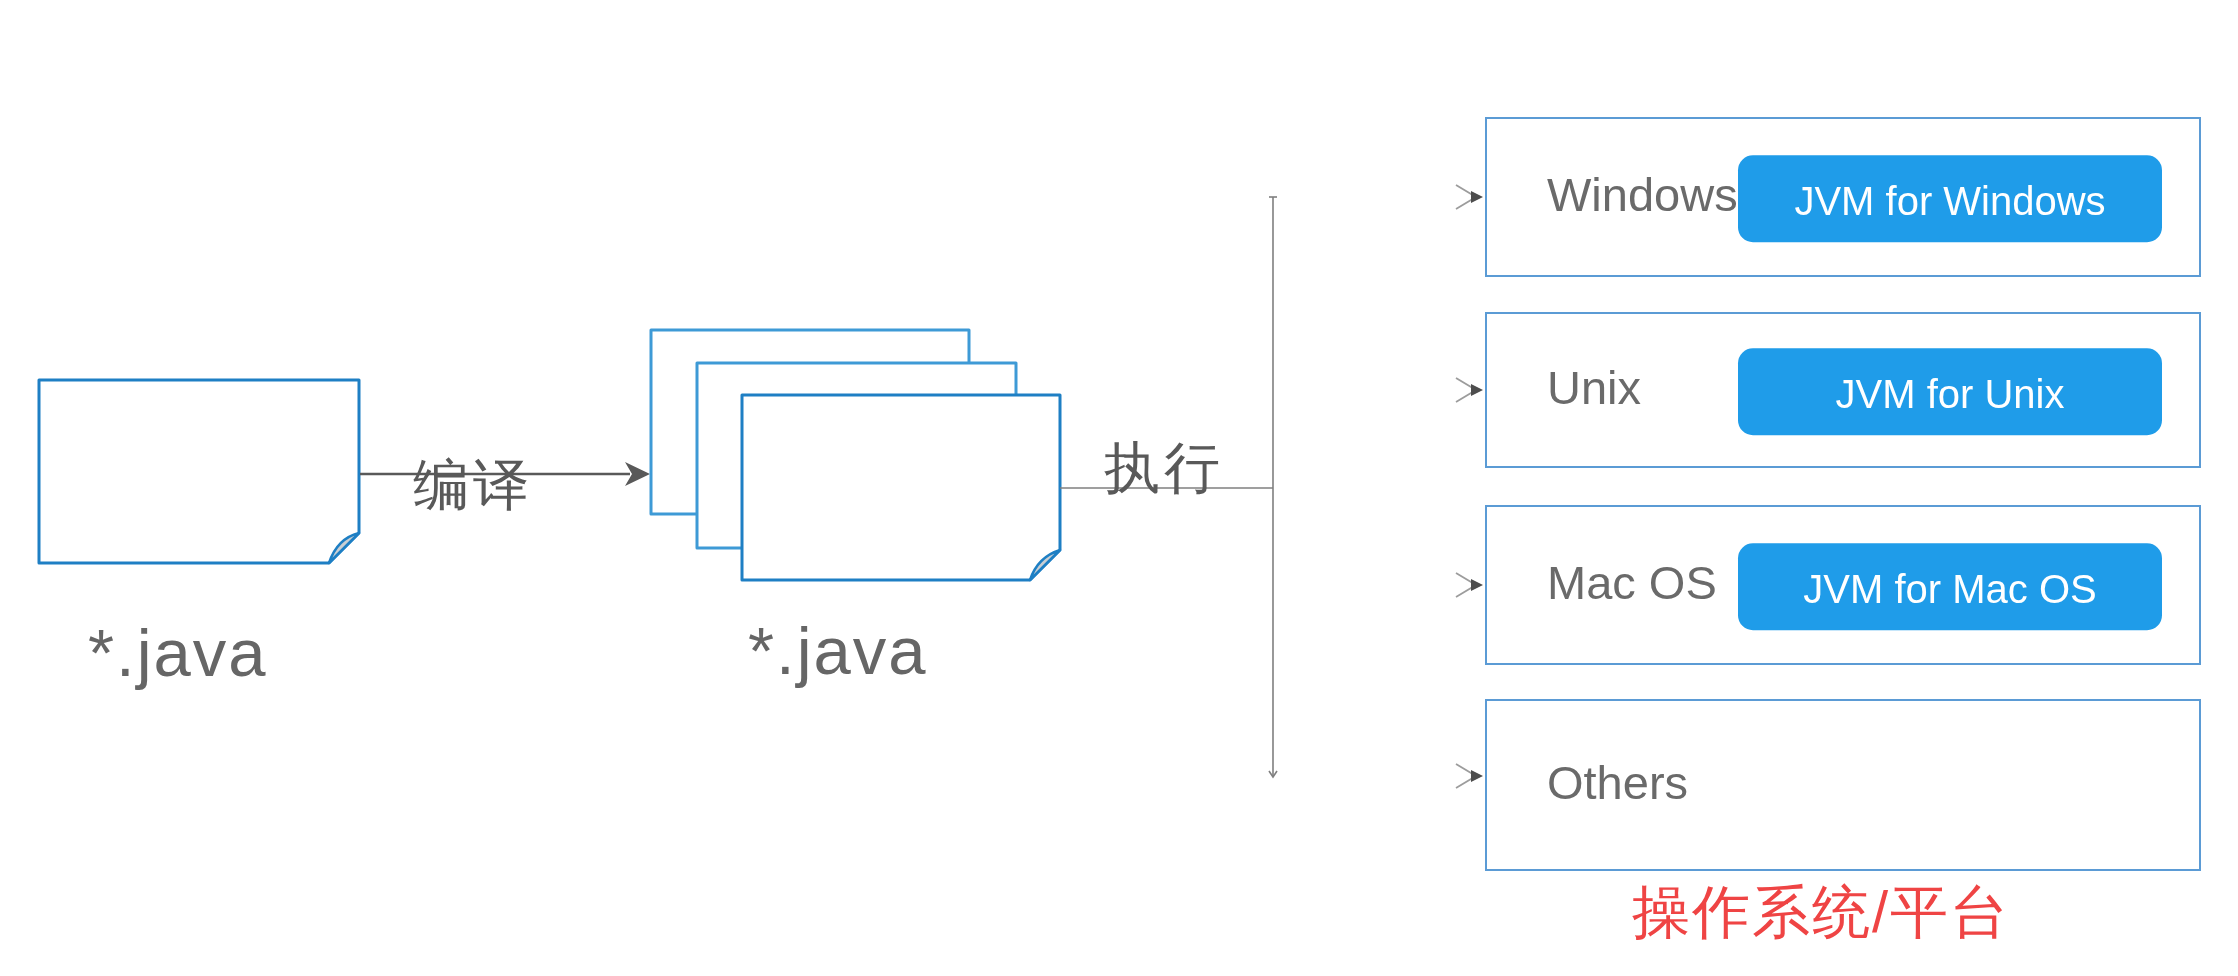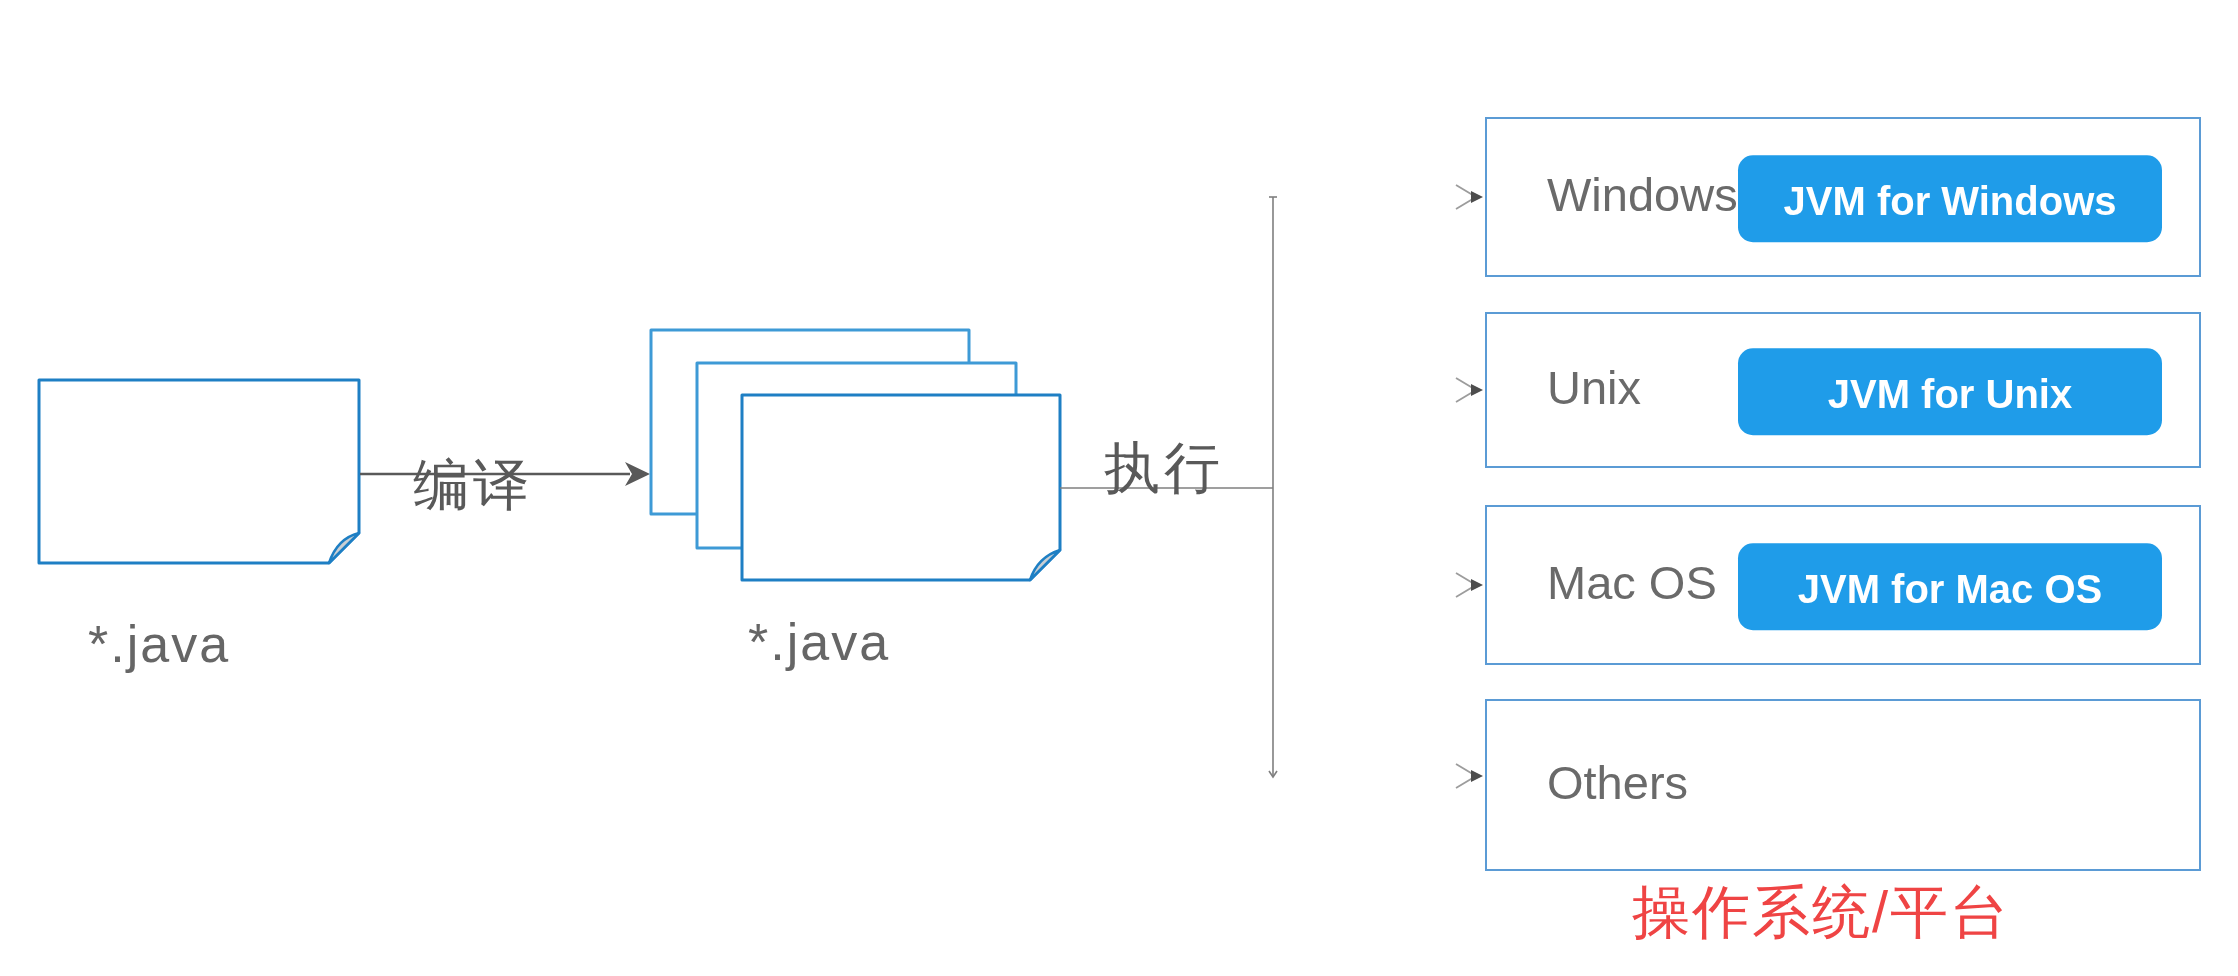--- a/index.html
+++ b/index.html
@@ -26,21 +26,21 @@
   .doc-shape-light{fill:#ffffff;stroke:var(--doc-border-light);stroke-width:3;stroke-linejoin:round;}
   .fold{fill:var(--fold-fill);stroke:var(--doc-border);stroke-width:2.5;stroke-linejoin:round;}
   .conn{stroke:var(--line-gray);stroke-width:1.6;fill:none;}
   .arrow-line{stroke:#595959;stroke-width:2.6;fill:none;}
   .arrow-head{fill:#595959;stroke:none;}
   .chev{stroke:#9c9c9c;stroke-width:1.8;fill:none;}
   .chev-tip{fill:#4d4d4d;stroke:none;}
   .lbl{
     position:absolute;
     color:var(--label-gray);
-    font-size:52px;
+    font-size:67px;
     letter-spacing:2px;
     white-space:nowrap;
     line-height:1.1;
   }
   .lbl-cjk{
     position:absolute;
     color:var(--cjk-gray);
     font-size:56px;
     letter-spacing:4px;
     white-space:nowrap;
@@ -71,21 +71,20 @@
     background:var(--button-fill);
     border-radius:15px;
     color:var(--button-text);
     font-size:40px;
     display:flex;
     align-items:center;
     justify-content:center;
     padding-top:6px;
     box-sizing:border-box;
     white-space:nowrap;
-    font-weight:bold;
   }
   .caption{
     position:absolute;
     left:1632px;top:874px;
     font-size:58px;
     color:#ef4444;
     letter-spacing:2px;
     white-space:nowrap;
   }
 </style>

